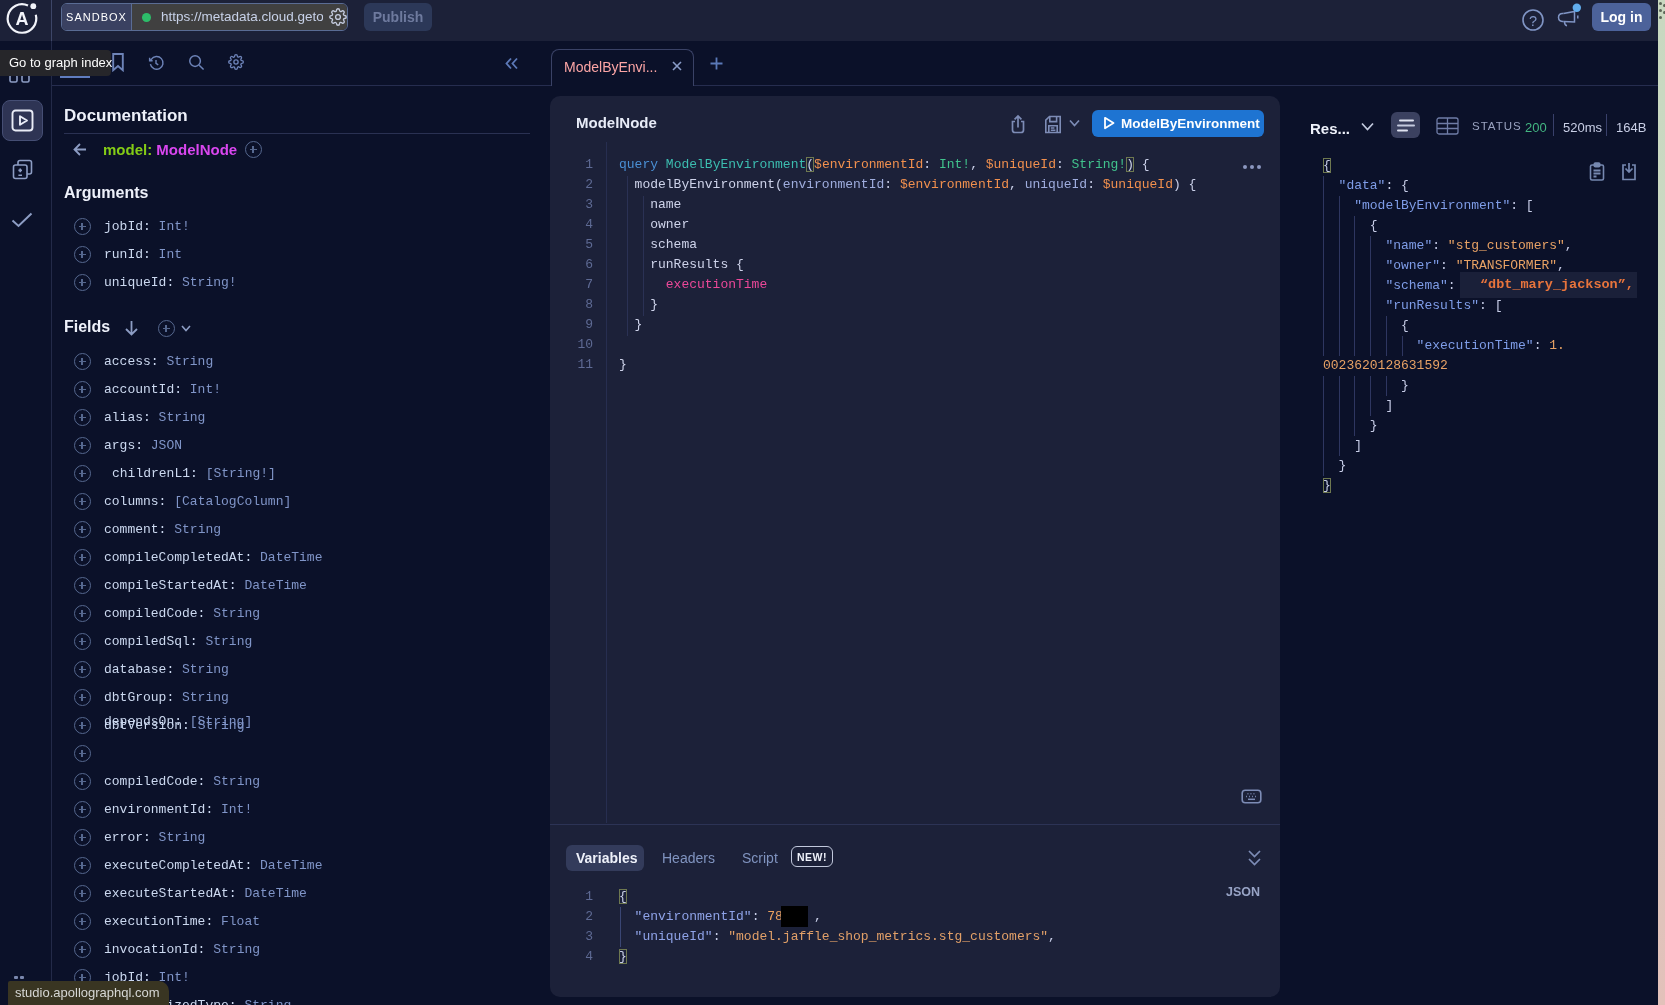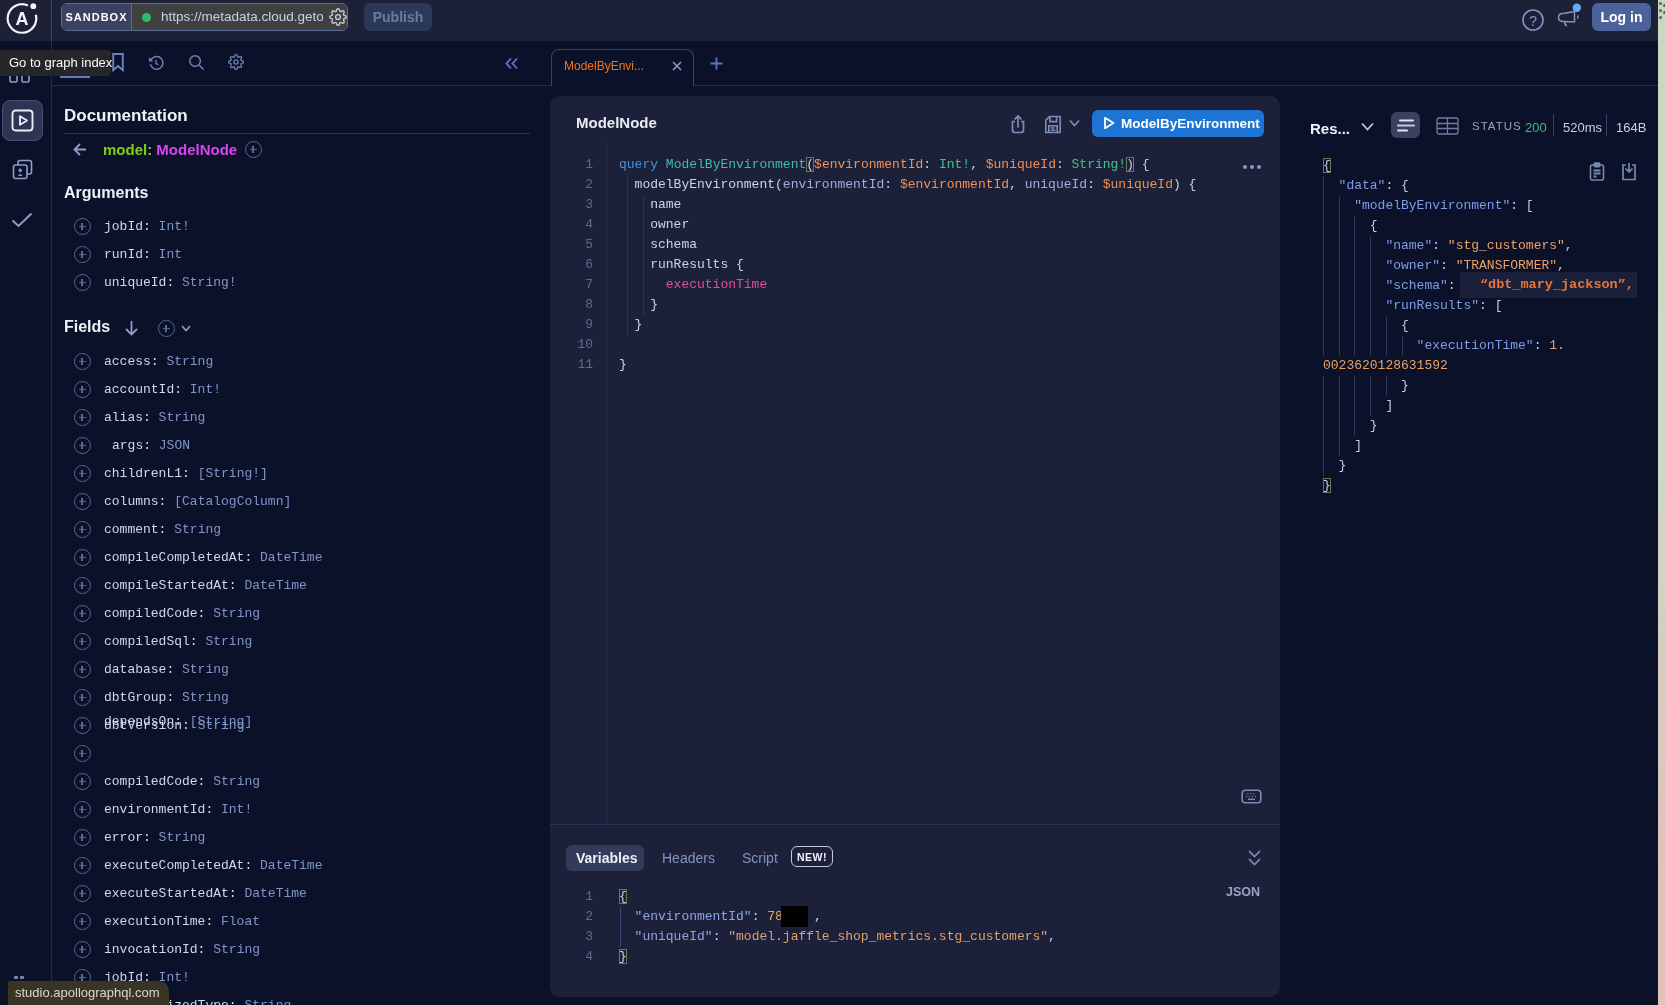--- a/index.html
+++ b/index.html
@@ -22,21 +22,21 @@
 <div class="abs" style="left:0;top:0;width:1665px;height:41px;background:#1c2138"></div>
 <div class="abs" style="left:51px;top:0;width:1px;height:41px;background:#3d4668"></div>
 
 <svg style="left:5px;top:1px" width="34" height="34" viewBox="0 0 34 34">
 <path d="M 30.8 13.8 A 14.3 14.3 0 1 1 23 4.5" fill="none" stroke="#f2f4fa" stroke-width="2.2"></path>
 <circle cx="28.3" cy="5.2" r="2.9" fill="#f2f4fa"></circle>
 <text x="17" y="24" font-family="Liberation Sans" font-size="18" font-weight="bold" fill="#f2f4fa" text-anchor="middle">A</text>
 </svg>
 
 <div class="abs" style="left:61px;top:3px;width:287px;height:28px;border:1px solid #5a6c94;border-radius:6px;display:flex;overflow:hidden">
-  <div style="width:70px;background:#3a4161;border-right:1px solid #5a6c94;display:flex;align-items:center;justify-content:center;color:#ffffff;font-size:11px;font-weight:bold;letter-spacing:1px">SANDBOX</div>
+  <div style="width:70px;background:#3a4161;border-right:1px solid #5a6c94;display:flex;align-items:center;justify-content:center;color:#ffffff;font-size:11px;font-weight:normal;letter-spacing:1px">SANDBOX</div>
   <div style="flex:1;background:#404040;position:relative">
     <div style="position:absolute;left:10px;top:9px;width:9px;height:9px;border-radius:50%;background:#2dbd69"></div>
     <div style="position:absolute;left:29px;top:5px;color:#c7d1e8;font-size:13.5px;white-space:nowrap;width:162px;overflow:hidden">https://metadata.cloud.geto</div>
   </div>
 </div>
 <svg style="left:329px;top:8px" width="18" height="18" viewBox="0 0 24 24" fill="none" stroke="#c3cade" stroke-width="1.8">
 <circle cx="12" cy="12" r="3.2"></circle>
       <path d="M19.4 15a1.65 1.65 0 0 0 .33 1.82l.06.06a2 2 0 1 1-2.83 2.83l-.06-.06a1.65 1.65 0 0 0-1.82-.33 1.65 1.65 0 0 0-1 1.51V21a2 2 0 1 1-4 0v-.09A1.65 1.65 0 0 0 9 19.4a1.65 1.65 0 0 0-1.82.33l-.06.06a2 2 0 1 1-2.83-2.83l.06-.06a1.65 1.65 0 0 0 .33-1.82 1.65 1.65 0 0 0-1.51-1H3a2 2 0 1 1 0-4h.09A1.65 1.65 0 0 0 4.6 9a1.65 1.65 0 0 0-.33-1.82l-.06-.06a2 2 0 1 1 2.83-2.83l.06.06a1.65 1.65 0 0 0 1.82.33H9a1.65 1.65 0 0 0 1-1.51V3a2 2 0 1 1 4 0v.09a1.65 1.65 0 0 0 1 1.51 1.65 1.65 0 0 0 1.82-.33l.06-.06a2 2 0 1 1 2.83 2.83l-.06.06a1.65 1.65 0 0 0-.33 1.82V9a1.65 1.65 0 0 0 1.51 1H21a2 2 0 1 1 0 4h-.09a1.65 1.65 0 0 0-1.51 1z"></path>
 </svg>
 <div class="abs" style="left:364px;top:3px;width:68px;height:28px;background:#2c3858;border-radius:6px;color:#6e7a9e;font-size:14px;font-weight:bold;display:flex;align-items:center;justify-content:center">Publish</div>
@@ -75,21 +75,21 @@
 <svg style="left:228px;top:54px" width="16" height="16" viewBox="0 0 24 24" fill="none" stroke="#6d83b8" stroke-width="2">
 <circle cx="12" cy="12" r="3.2"></circle>
       <path d="M19.4 15a1.65 1.65 0 0 0 .33 1.82l.06.06a2 2 0 1 1-2.83 2.83l-.06-.06a1.65 1.65 0 0 0-1.82-.33 1.65 1.65 0 0 0-1 1.51V21a2 2 0 1 1-4 0v-.09A1.65 1.65 0 0 0 9 19.4a1.65 1.65 0 0 0-1.82.33l-.06.06a2 2 0 1 1-2.83-2.83l.06-.06a1.65 1.65 0 0 0 .33-1.82 1.65 1.65 0 0 0-1.51-1H3a2 2 0 1 1 0-4h.09A1.65 1.65 0 0 0 4.6 9a1.65 1.65 0 0 0-.33-1.82l-.06-.06a2 2 0 1 1 2.83-2.83l.06.06a1.65 1.65 0 0 0 1.82.33H9a1.65 1.65 0 0 0 1-1.51V3a2 2 0 1 1 4 0v.09a1.65 1.65 0 0 0 1 1.51 1.65 1.65 0 0 0 1.82-.33l.06-.06a2 2 0 1 1 2.83 2.83l-.06.06a1.65 1.65 0 0 0-.33 1.82V9a1.65 1.65 0 0 0 1.51 1H21a2 2 0 1 1 0 4h-.09a1.65 1.65 0 0 0-1.51 1z"></path>
 </svg>
 
 <svg style="left:503px;top:55px" width="17" height="17" viewBox="0 0 17 17" fill="none" stroke="#5c79b8" stroke-width="1.8">
 <path d="M8 3.5 L3.5 8.5 L8 13.5 M14 3.5 L9.5 8.5 L14 13.5"></path>
 </svg>
 
 <div class="abs" style="left:551px;top:49px;width:143px;height:37px;border:1px solid #3a4266;border-bottom:none;border-radius:8px 8px 0 0;background:#0b1129"></div>
-<div class="abs" style="left:564px;top:59px;color:#f97316;font-size:12px">ModelByEnvi...</div>
+<div class="abs" style="left:564px;top:59px;color:#fca5a5;font-size:14px">ModelByEnvi...</div>
 <svg style="left:671px;top:60px" width="12" height="12" viewBox="0 0 12 12" stroke="#8a9cc8" stroke-width="1.6">
 <path d="M2 2 L10 10 M10 2 L2 10"></path>
 </svg>
 <svg style="left:710px;top:57px" width="13" height="13" viewBox="0 0 13 13" stroke="#5a79b8" stroke-width="1.8">
 <path d="M6.5 0.5 L6.5 12.5 M0.5 6.5 L12.5 6.5"></path>
 </svg>
 
 <div class="abs" style="left:0;top:41px;width:52px;height:964px;background:#0b1129;border-right:1px solid #232a48"></div>
 
 <svg style="left:9px;top:62px" width="22" height="22" viewBox="0 0 22 22" fill="none" stroke="#8d9dc4" stroke-width="1.6">
@@ -140,23 +140,23 @@
 <svg style="left:181px;top:325px" width="10" height="7" viewBox="0 0 10 7" fill="none" stroke="#8d9dc4" stroke-width="1.6">
 <path d="M1 1 L5 5.5 L9 1"></path>
 </svg>
 <div class="cp" style="left:74px;top:353px"></div>
     <div class="abs mono" style="left:104px;top:352px"><span class="fname">access:</span><span class="ftype"> String</span></div>
 <div class="cp" style="left:74px;top:381px"></div>
     <div class="abs mono" style="left:104px;top:380px"><span class="fname">accountId:</span><span class="ftype"> Int!</span></div>
 <div class="cp" style="left:74px;top:409px"></div>
     <div class="abs mono" style="left:104px;top:408px"><span class="fname">alias:</span><span class="ftype"> String</span></div>
 <div class="cp" style="left:74px;top:437px"></div>
-    <div class="abs mono" style="left:112px;top:436px"><span class="fname">args:</span><span class="ftype"> JSON</span></div>
+    <div class="abs mono" style="left:104px;top:436px"><span class="fname">args:</span><span class="ftype"> JSON</span></div>
 <div class="cp" style="left:74px;top:465px"></div>
-    <div class="abs mono" style="left:104px;top:464px"><span class="fname">childrenL1:</span><span class="ftype"> [String!]</span></div>
+    <div class="abs mono" style="left:112px;top:464px"><span class="fname">childrenL1:</span><span class="ftype"> [String!]</span></div>
 <div class="cp" style="left:74px;top:493px"></div>
     <div class="abs mono" style="left:104px;top:492px"><span class="fname">columns:</span><span class="ftype"> [CatalogColumn]</span></div>
 <div class="cp" style="left:74px;top:521px"></div>
     <div class="abs mono" style="left:104px;top:520px"><span class="fname">comment:</span><span class="ftype"> String</span></div>
 <div class="cp" style="left:74px;top:549px"></div>
     <div class="abs mono" style="left:104px;top:548px"><span class="fname">compileCompletedAt:</span><span class="ftype"> DateTime</span></div>
 <div class="cp" style="left:74px;top:577px"></div>
     <div class="abs mono" style="left:104px;top:576px"><span class="fname">compileStartedAt:</span><span class="ftype"> DateTime</span></div>
 <div class="cp" style="left:74px;top:605px"></div>
     <div class="abs mono" style="left:104px;top:604px"><span class="fname">compiledCode:</span><span class="ftype"> String</span></div>

